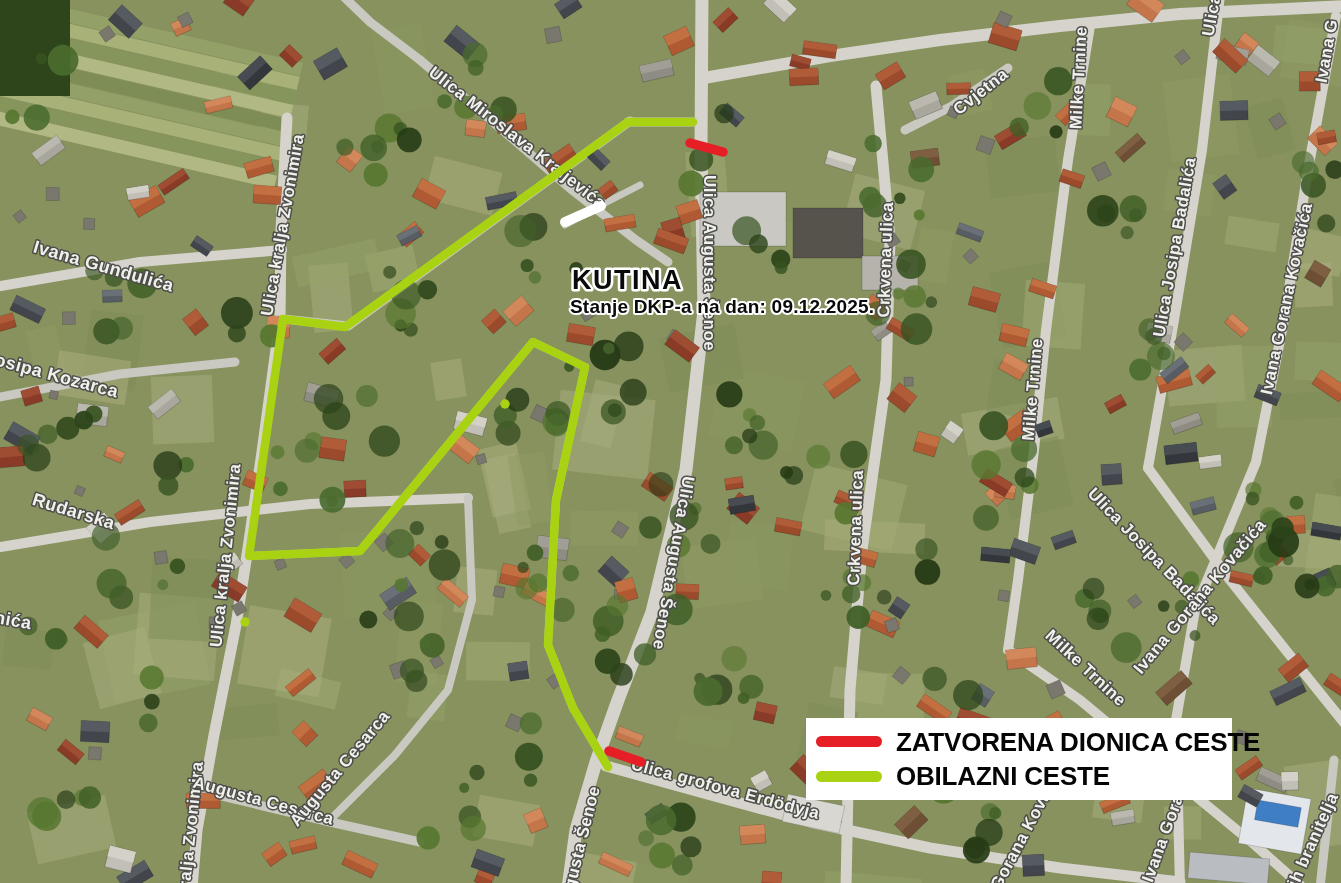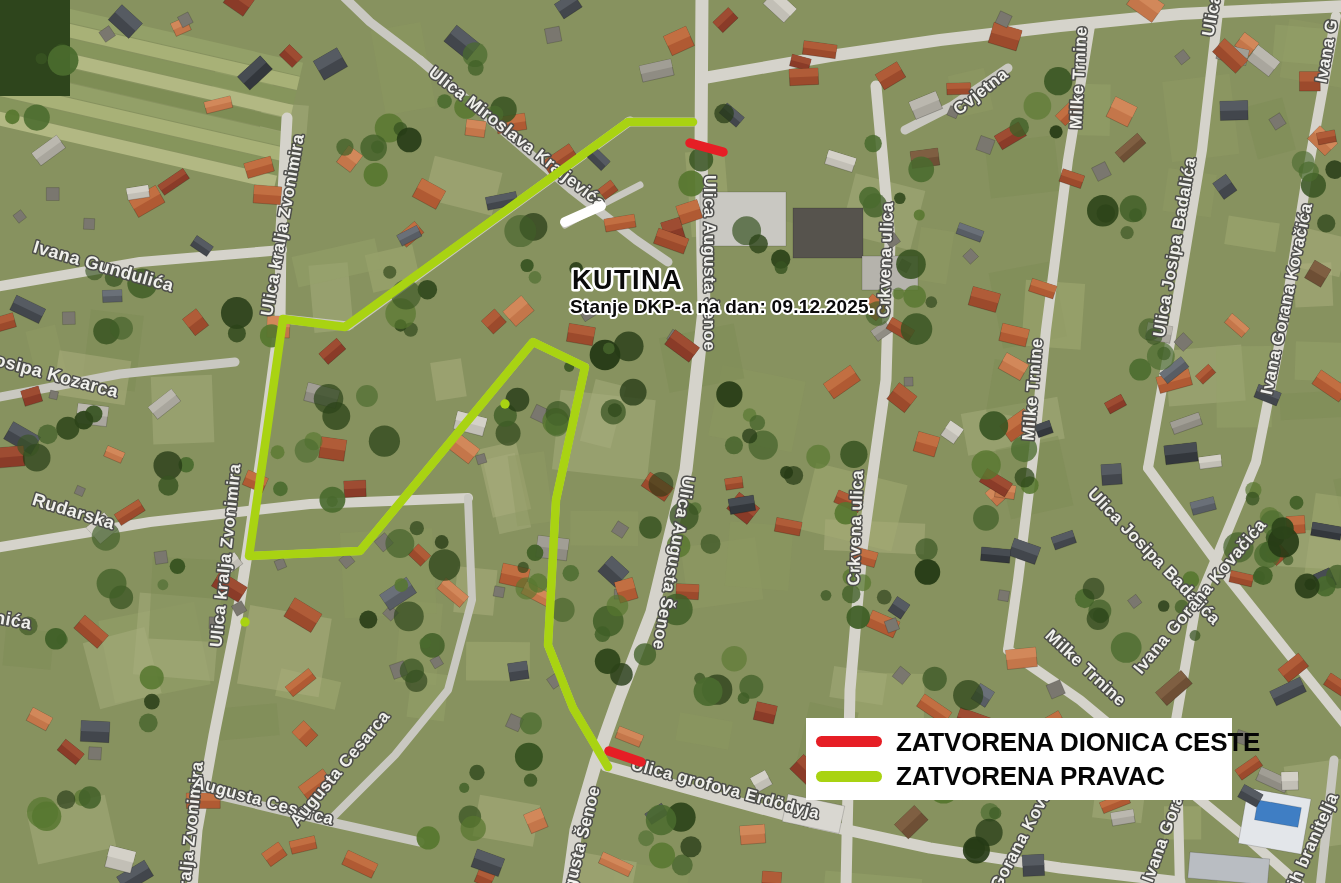--- a/index.html
+++ b/index.html
@@ -1334,16 +1334,16 @@
       </g>
   </svg>
 
   <div class="legend">
     <div class="legend-row">
       <span class="swatch" id="swatch-closed" style="background: rgb(230, 30, 37);"></span>
       <span class="legend-label">ZATVORENA DIONICA CESTE</span>
     </div>
     <div class="legend-row">
       <span class="swatch" id="swatch-detour" style="background: rgb(169, 211, 18);"></span>
-      <span class="legend-label">ZATVORENA PRAVAC</span>
+      <span class="legend-label">OBILAZNI CESTE</span>
     </div>
   </div>
 </div>
 
 </body></html>

